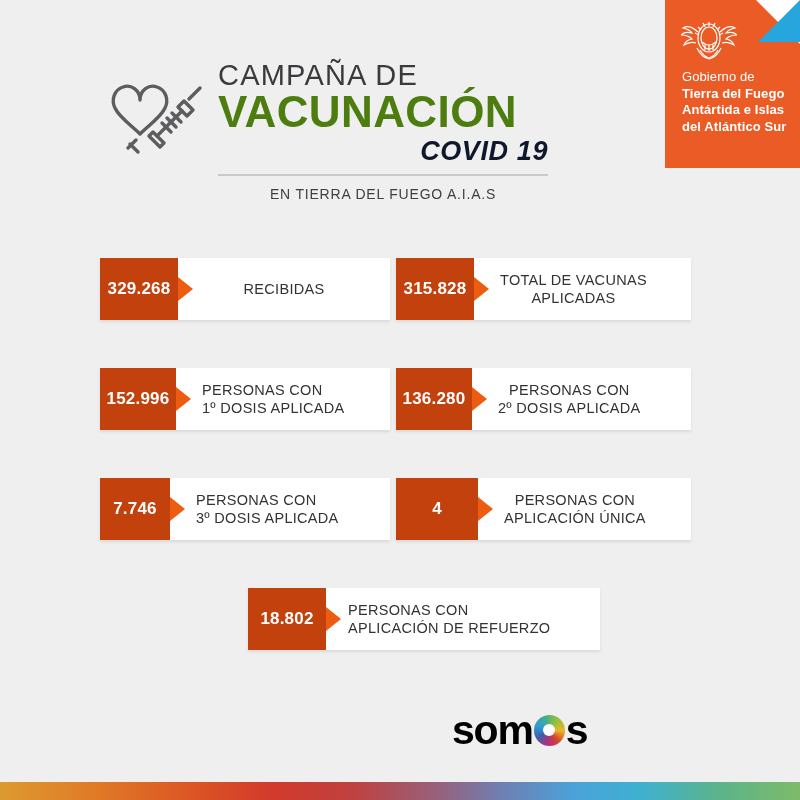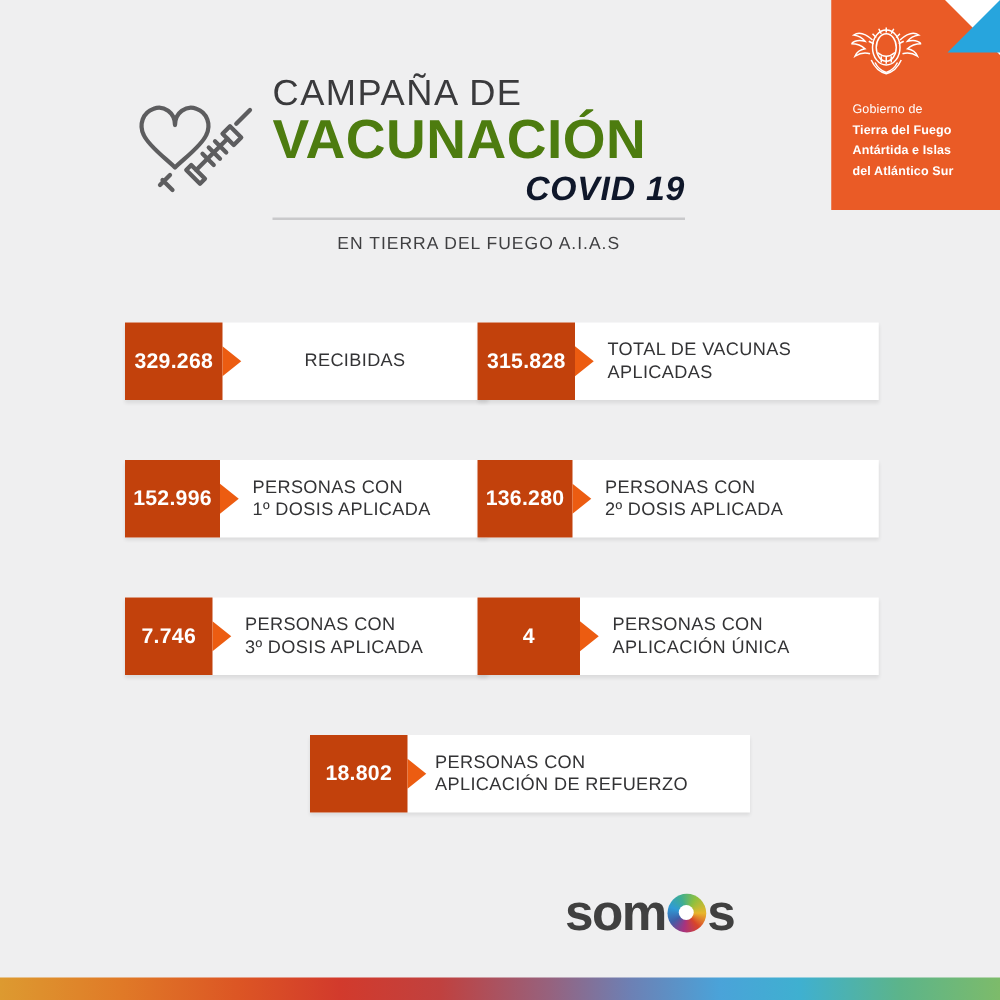--- a/index.html
+++ b/index.html
@@ -47,23 +47,23 @@
   .gov-crest {
     position: absolute;
     top: 12px;
     left: 16px;
     width: 56px;
     height: 54px;
   }
   .gov-text {
     position: absolute;
     left: 17px;
-    top: 80px;
+    top: 69px;
     color: #ffffff;
-    font-size: 10px;
+    font-size: 13px;
     line-height: 16.5px;
     letter-spacing: 0.1px;
   }
   .gov-text .line-light { font-weight: 400; }
   .gov-text .line-bold { font-weight: 700; }
 
   
   .header {
     position: absolute;
     left: 0;
@@ -140,21 +140,21 @@
   }
   .card {
     position: absolute;
     height: 62px;
     background: #ffffff;
     box-shadow: 0 2px 3px rgba(0,0,0,0.09);
     display: flex;
     align-items: center;
   }
   .card-col1 { left: 100px; width: 290px; }
-  .card-col2 { left: 382px; width: 321px; }
+  .card-col2 { left: 396px; width: 295px; text-align: center; }
   .card-center { left: 248px; width: 352px; }
 
   .card-value {
     position: relative;
     height: 62px;
     background: #c2410c;
     color: #ffffff;
     font-size: 17px;
     font-weight: 700;
     letter-spacing: 0.2px;
@@ -195,21 +195,21 @@
     position: absolute;
     left: 452px;
     top: 707px;
     height: 46px;
     display: flex;
     align-items: center;
   }
   .somos-word {
     font-size: 41px;
     font-weight: 700;
-    color: #404040;
+    color: #000000;
     letter-spacing: -1.2px;
     line-height: 41px;
     position: relative;
     display: flex;
     align-items: center;
   }
   .somos-emblem {
     width: 31px;
     height: 31px;
     border-radius: 50%;

